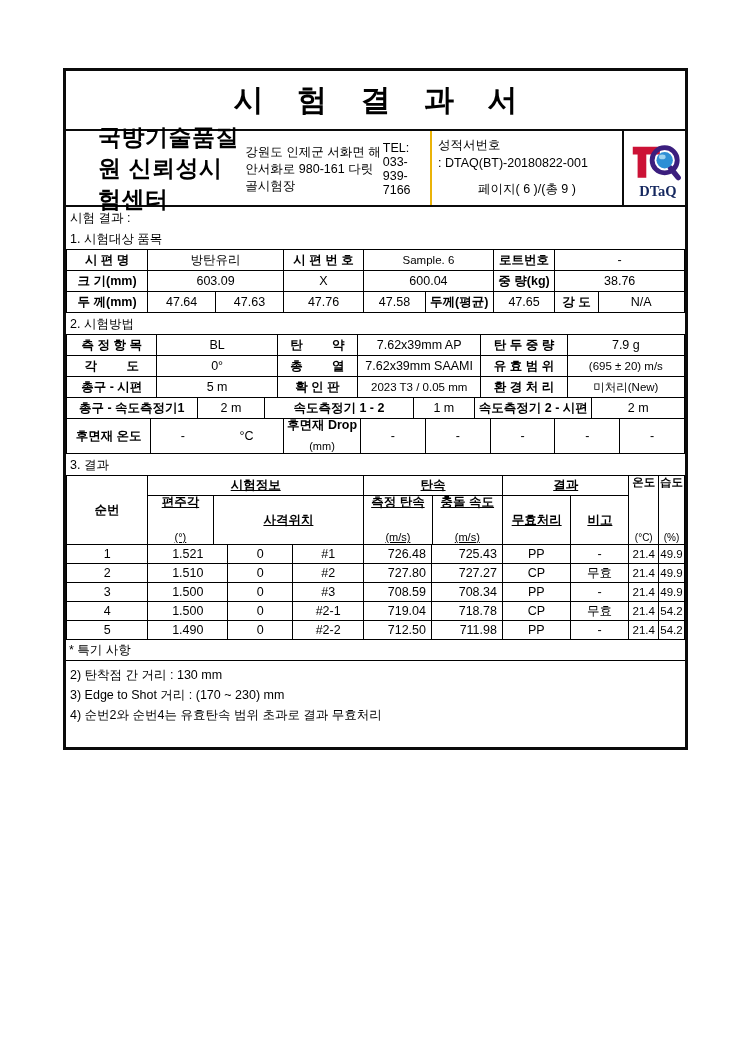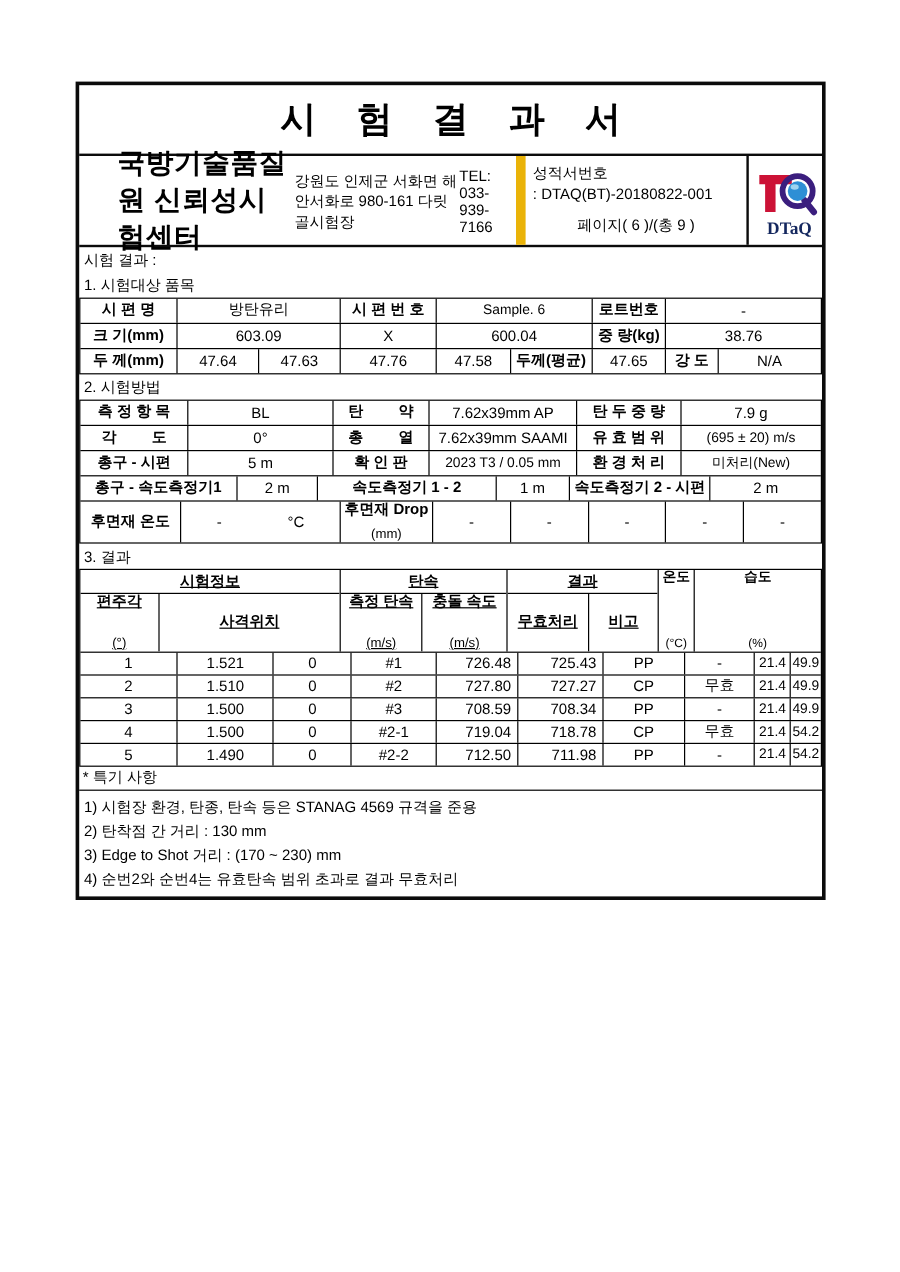--- a/index.html
+++ b/index.html
@@ -10,21 +10,21 @@
        display:flex;flex-direction:column;}
 
   
   .title-box{height:58px;border-bottom:2px solid #0b0b0b;display:flex;align-items:center;justify-content:center;}
   .title{font-size:30px;font-weight:bold;letter-spacing:13px;padding-left:13px;font-family:Liberation Serif, serif;}
   .header-box{height:74px;border-bottom:2px solid #0b0b0b;display:flex;box-sizing:content-box;}
   .org-cell{width:332px;display:flex;flex-direction:row;align-items:center;justify-content:center;padding-left:32px;}
   .org-name{font-size:23px;font-weight:bold;letter-spacing:.5px;}
   .org-address{font-size:12.5px;margin-top:3px;}
   .org-tel{font-size:12.5px;margin-top:2px;}
-  .report-cell{width:192px;border-left:8px solid #eab308;box-sizing:border-box;padding:6px 6px 4px 6px;font-size:12.5px;}
+  .report-cell{width:192px;border-left:2px solid #eab308;box-sizing:border-box;padding:6px 6px 4px 6px;font-size:12.5px;}
   .report-value{margin-top:2px;}
   .page-info{margin-top:11px;text-align:center;}
   .logo-cell{flex:1;border-left:2px solid #0b0b0b;display:flex;align-items:center;justify-content:center;}
 
   
   .free-line{font-size:12.5px;padding:3px 4px 2px 4px;height:16px;line-height:16px;}
 
   
   .tbl{border:1.5px solid #000;margin:0;}
   .tr{display:flex;}
@@ -170,20 +170,21 @@
         <div class="td" style="width:10.5%">-</div>
         <div class="td" style="width:10.5%">-</div>
         <div class="td" style="width:10.5%">-</div>
       </div>
     </div>
 
     <div class="free-line">3. 결과</div>
 
     <div class="tbl">
       <div class="tr g-head">
+        <div class="td lab" style="width:13%">순번</div>
         <div class="td grp" style="width:35%">
           <div class="gtop">시험정보</div>
           <div class="gbot">
             <div class="td col2 lab" style="width:30%">
               <span>편주각</span>
               <span class="unit">(°)</span>
             </div>
             <div class="td lab" style="flex:1">사격위치</div>
           </div>
         </div>
@@ -274,20 +275,19 @@
         <div class="td rt" style="width:11.5%">711.98</div>
         <div class="td" style="width:11%">PP</div>
         <div class="td" style="width:9.5%">-</div>
         <div class="td sm" style="width:4.8%;padding:0">21.4</div>
         <div class="td sm" style="flex:1;padding:0">54.2</div>
       </div>
     </div>
 
     <div class="notes-head">* 특기 사항</div>
     <div class="notes-body">
-      <div class="note-line">1) 시험장 환경, 탄종, 탄속 등은 STANAG 4569 규격을 준용</div>
       <div class="note-line">2) 탄착점 간 거리 : 130 mm</div>
       <div class="note-line">3) Edge to Shot 거리 : (170 ~ 230) mm</div>
       <div class="note-line">4) 순번2와 순번4는 유효탄속 범위 초과로 결과 무효처리</div>
     </div>
 
   </div>
 </div>
 
 </body></html>

